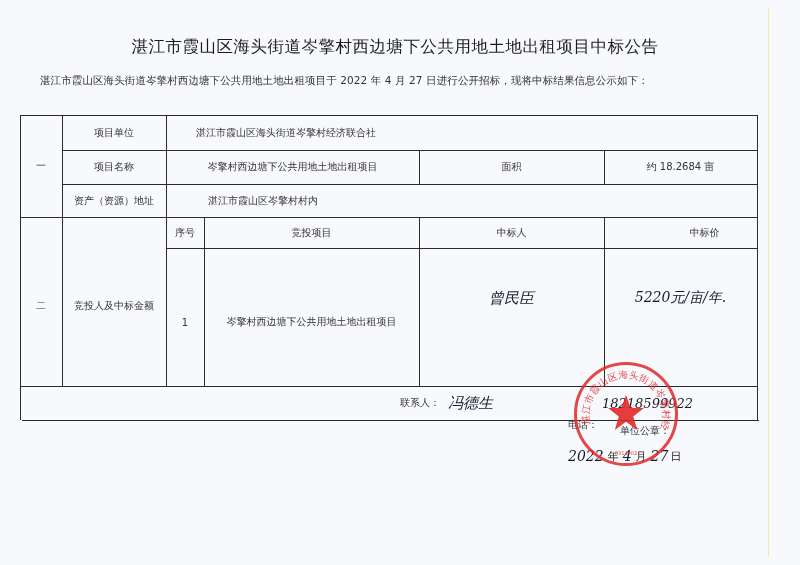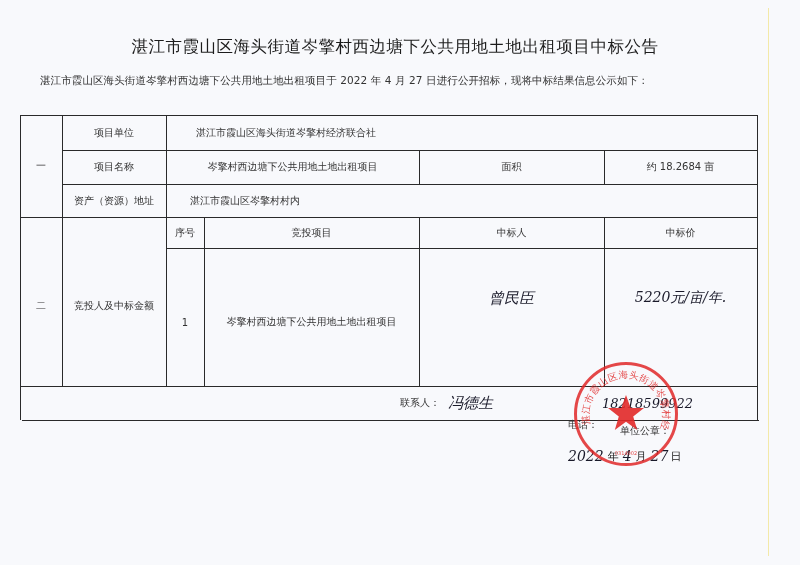--- a/index.html
+++ b/index.html
@@ -124,29 +124,29 @@
 
 <div class="cell" style="left:62px; top:115px; width:104px; height:35px;font-family:Liberation Mono, monospace;">项目单位</div>
 <div class="cell left" style="left:166px; top:115px; width:591px; height:35px; padding-left:30px;">湛江市霞山区海头街道岑擎村经济联合社</div>
 
 <div class="cell" style="left:62px; top:150px; width:104px; height:34px;">项目名称</div>
 <div class="cell" style="left:166px; top:150px; width:253px; height:34px;">岑擎村西边塘下公共用地土地出租项目</div>
 <div class="cell" style="left:419px; top:150px; width:185px; height:34px;font-family:Liberation Mono, monospace;">面积</div>
 <div class="cell" style="left:604px; top:150px; width:153px; height:34px;">约 18.2684 亩</div>
 
 <div class="cell" style="left:62px; top:184px; width:104px; height:33px;">资产（资源）地址</div>
-<div class="cell left" style="left:166px; top:184px; width:591px; height:33px; padding-left:24px;">湛江市霞山区岑擎村村内</div>
+<div class="cell left" style="left:166px; top:184px; width:591px; height:33px; padding-left:42px;">湛江市霞山区岑擎村村内</div>
 
 <div class="cell" style="left:20px; top:217px; width:42px; height:169px; padding-top:8px;">二</div>
 <div class="cell" style="left:62px; top:217px; width:104px; height:169px; padding-top:8px;">竞投人及中标金额</div>
 
 <div class="cell" style="left:166px; top:217px; width:38px; height:31px;">序号</div>
 <div class="cell" style="left:204px; top:217px; width:215px; height:31px;">竞投项目</div>
 <div class="cell" style="left:419px; top:217px; width:185px; height:31px;">中标人</div>
-<div class="cell" style="left:604px; top:217px; width:153px; height:31px;">中标价</div>
+<div class="cell" style="left:628px; top:217px; width:153px; height:31px;">中标价</div>
 
 <div class="cell" style="left:166px; top:248px; width:38px; height:138px; padding-top:10px;">1</div>
 <div class="cell" style="left:204px; top:248px; width:215px; height:138px; padding-top:10px;">岑擎村西边塘下公共用地土地出租项目</div>
 <div class="cell hand" style="left:419px; top:248px; width:185px; height:100px; font-size:15px;">曾民臣</div>
 <div class="cell hand" style="left:604px; top:248px; width:153px; height:100px; font-size:14px;">5220元/亩/年.</div>
 
 <div class="cell" style="left:400px; top:386px; width:48px; height:34px; justify-content:flex-start;">联系人：</div>
 <div class="cell hand" style="left:448px; top:386px; width:90px; height:34px; font-size:15px; justify-content:flex-start;">冯德生</div>
 
 <div class="cell" style="left:568px; top:408px; width:34px; height:34px; justify-content:flex-start;">电话：</div>

